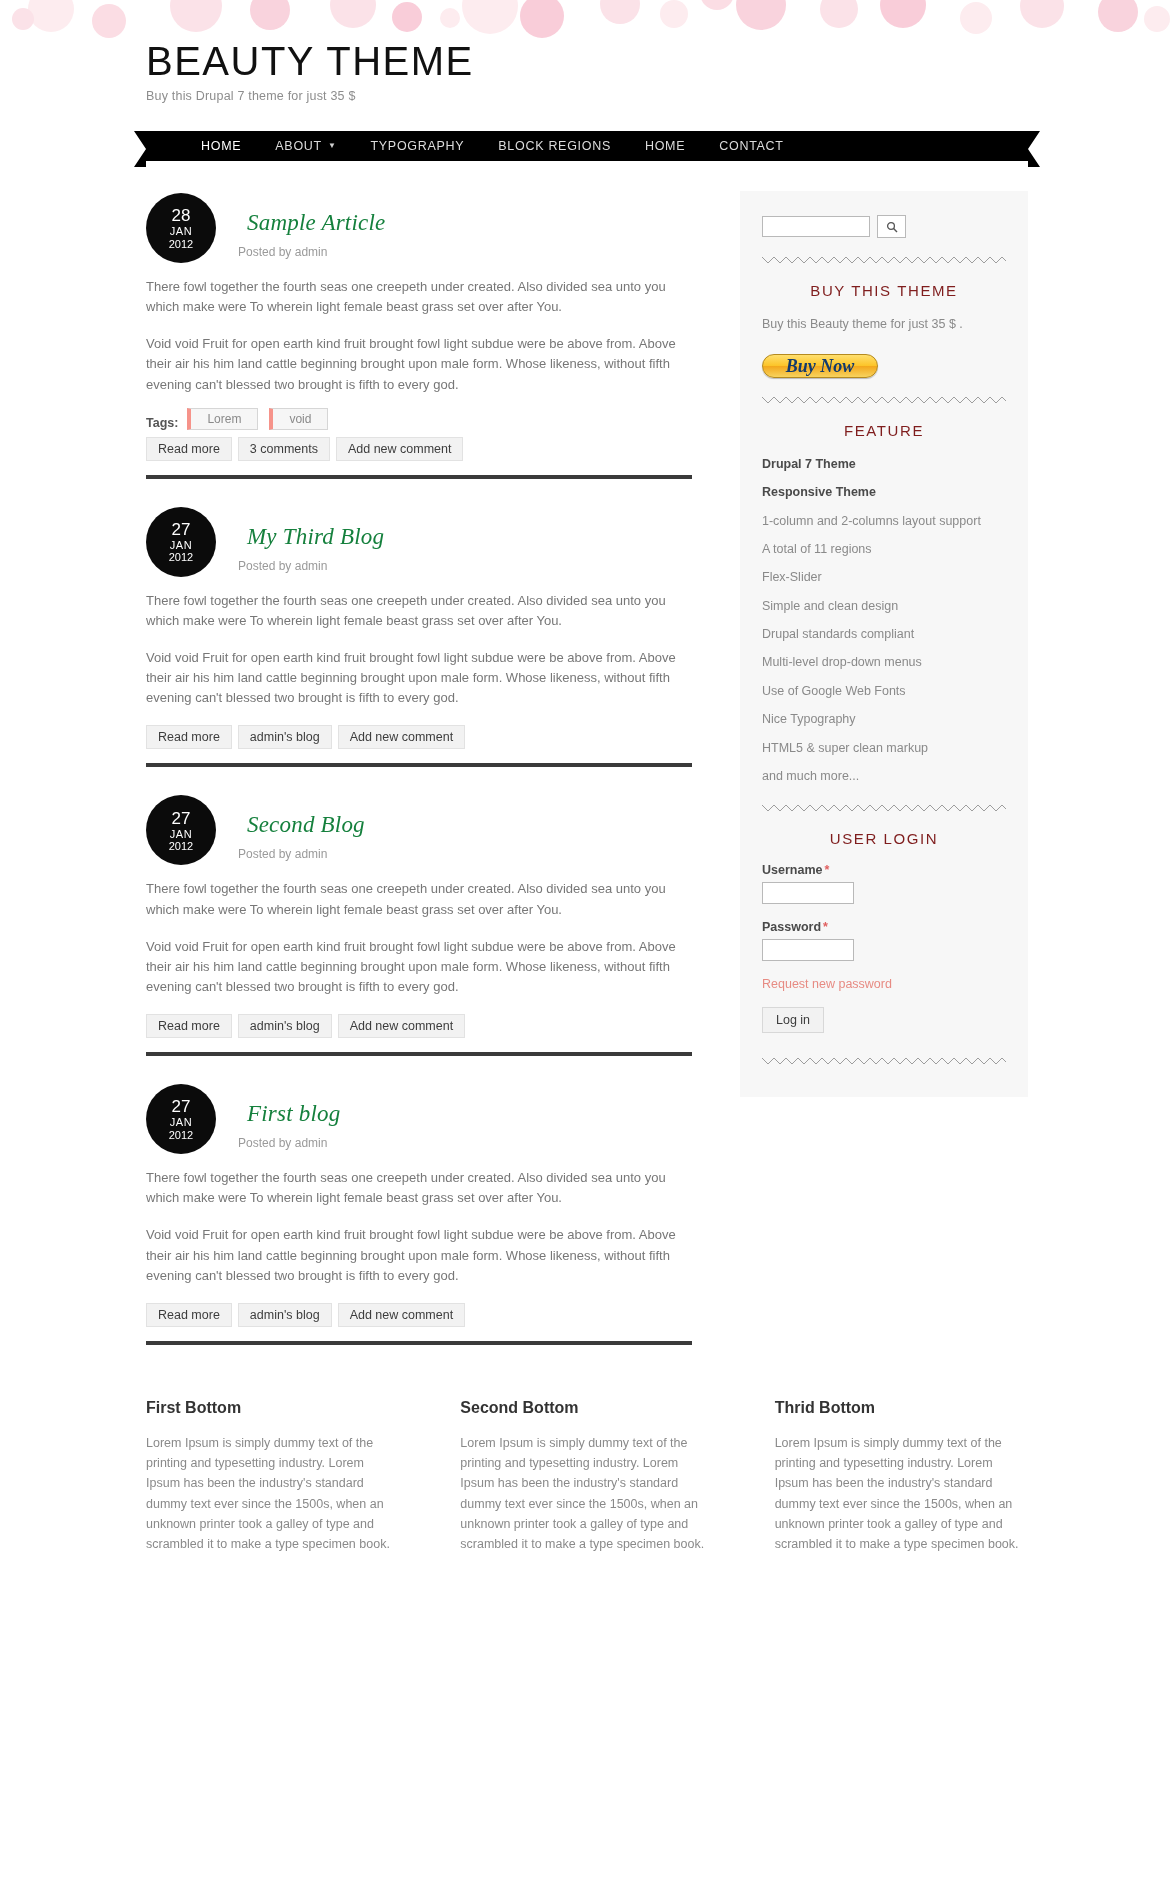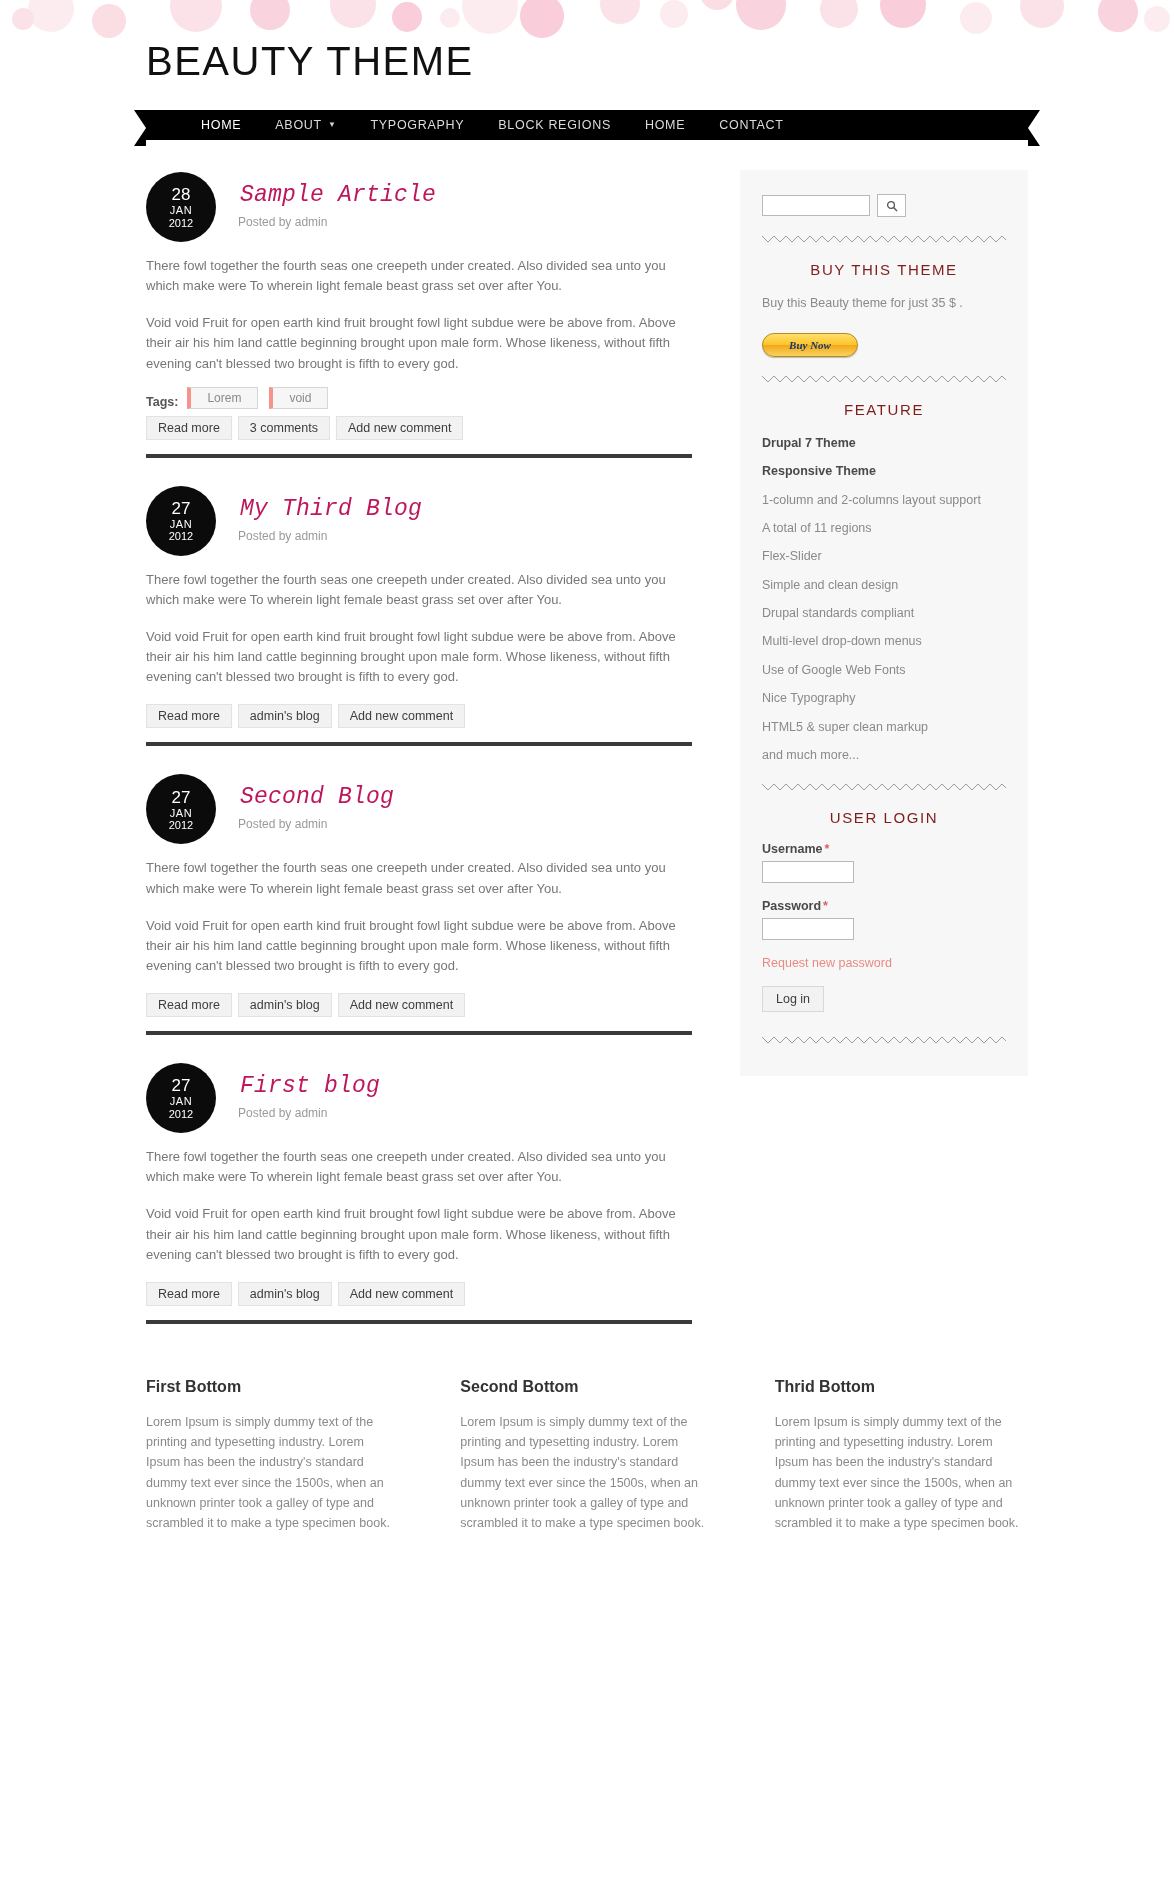--- a/index.html
+++ b/index.html
@@ -61,22 +61,22 @@
   .date-badge {
     width:70px; height:70px; border-radius:50%; background:#0b0b0b; color:#fff;
     display:flex; flex-direction:column; align-items:center; justify-content:center;
     flex:0 0 70px; line-height:1.12; margin-top:2px;
   }
   .date-day { font-size:17px; font-weight:400; }
   .date-mon { font-size:11px; letter-spacing:.5px; }
   .date-yr  { font-size:11px; }
   .art-headtext { margin-left:22px; padding-top:10px; }
   .art-title {
-    font-family:Liberation Mono, monospace; font-style:italic;
-    font-size:23px; color:#be185d; margin:2px; font-weight:400; letter-spacing:.2px;
+    font-family:Liberation Serif, serif; font-style:italic;
+    font-size:23px; color:#15803d; margin:9px; font-weight:400; letter-spacing:.2px;
   }
   .art-submitted { font-size:12px; color:#9a9a9a; margin-top:7px; }
   .art-body { margin-top:14px; }
   .art-body p { margin:0 0 17px 0; line-height:1.55; font-size:13px; color:#777; }
 
   .tags-row { display:flex; align-items:flex-end; margin-top:-4px; margin-bottom:7px; }
   .tags-label { font-size:12.5px; color:#555; font-weight:bold; margin-right:9px; }
   .tag {
     display:inline-block; border:1px solid #d6d6d6; border-left:4px solid #f6938a;
     background:#f6f6f6; color:#8a8a8a; font-size:12px;
@@ -99,25 +99,25 @@
     width:29px; height:23px; margin-left:7px; background:#fff; border:1px solid #b9b9b9;
     display:flex; align-items:center; justify-content:center; cursor:pointer; padding:0;
   }
   .zigzag { height:14px; margin:16px 0 14px 0; overflow:hidden; }
   .block-title {
     text-align:center; font-size:15px; letter-spacing:1.6px; color:#7f1d1d;
     font-weight:400; margin:10px 0 16px 0;
   }
   .block-text { font-size:12.5px; color:#8a8a8a; line-height:1.5; }
   .paypal-btn {
-    display:block; width:96px; height:24px; margin:20px 0 6px 0;
+    display:block; width:116px; height:24px; margin:20px 0 6px 0;
     border-radius:13px; border:1px solid #b58a1f; cursor:pointer;
     background:linear-gradient(#ffdf6e,#fcc52a 48%,#f3a81c 52%,#f8d35e);
     font-family:"Liberation Serif", serif; font-style:italic; font-weight:bold;
-    font-size:11px; color:#123a6d; text-align:center; line-height:22px;
+    font-size:18px; color:#123a6d; text-align:center; line-height:22px;
     box-shadow:0 1px 1px rgba(0,0,0,.25);
   }
   .feature-list { list-style:none; margin:0; padding:0; }
   .feature-list li { font-size:12.5px; color:#8a8a8a; line-height:1.55; margin-bottom:9px; }
   .feature-list li.strong { color:#4a4a4a; font-weight:bold; }
 
   .form-label { font-size:12.5px; color:#4a4a4a; font-weight:bold; margin-bottom:5px; }
   .req { color:#e06060; margin-left:2px; }
   .form-input {
     width:92px; height:22px; border:1px solid #b9b9b9; background:#fff;
@@ -176,20 +176,21 @@
       <span class="dot" style="left: 1144px; top: 6px; width: 26px; height: 26px; background: rgb(253, 236, 239);"></span>
       <span class="dot" style="left: 12px; top: 8px; width: 22px; height: 22px; background: rgb(251, 226, 232);"></span>
       <span class="dot" style="left: 440px; top: 8px; width: 20px; height: 20px; background: rgb(253, 236, 239);"></span>
       <span class="dot" style="left: 700px; top: -24px; width: 34px; height: 34px; background: rgb(251, 221, 228);"></span>
     </div>
 
   <div class="wrap">
 
     <div class="site-header">
       <h1 class="site-title">BEAUTY THEME</h1>
+      <div class="site-slogan">Buy this Drupal 7 theme for just 35 $</div>
     </div>
 
     <div class="nav-outer">
       <nav class="nav-ribbon">
         <ul class="nav-list" id="nav-list">
             <li class="nav-item active">
               <span>HOME</span>
             </li>
             <li class="nav-item">
               <span>ABOUT</span>

